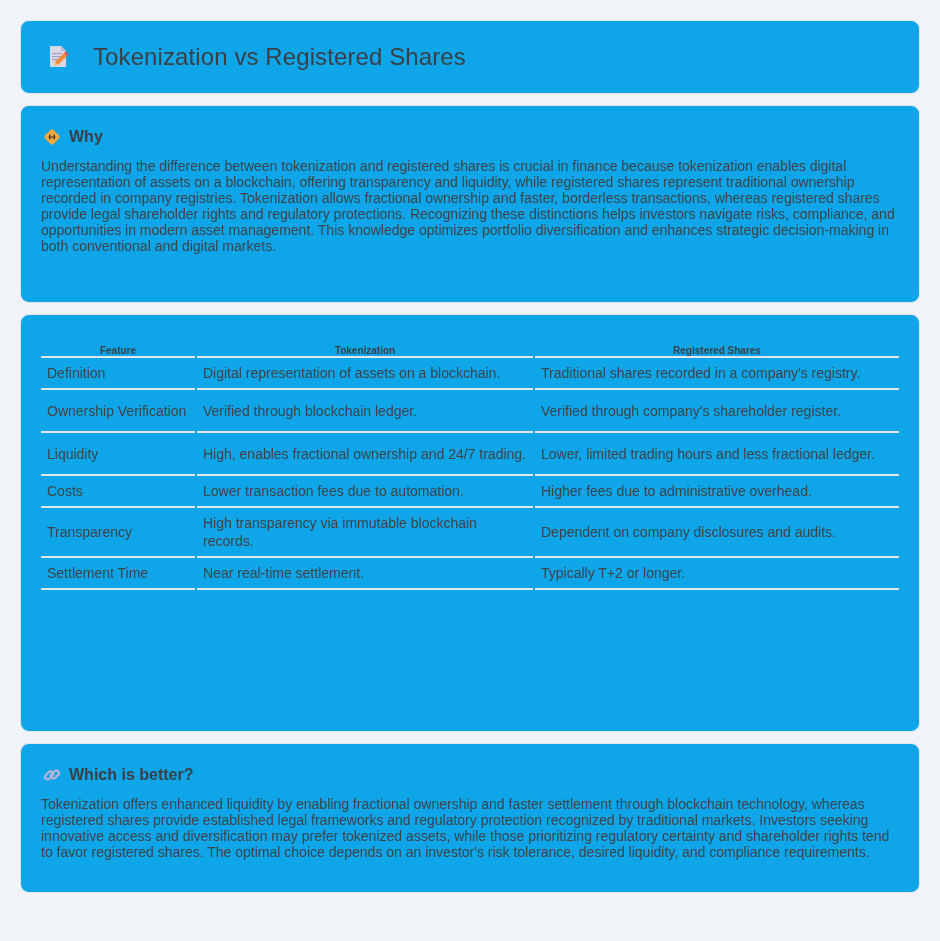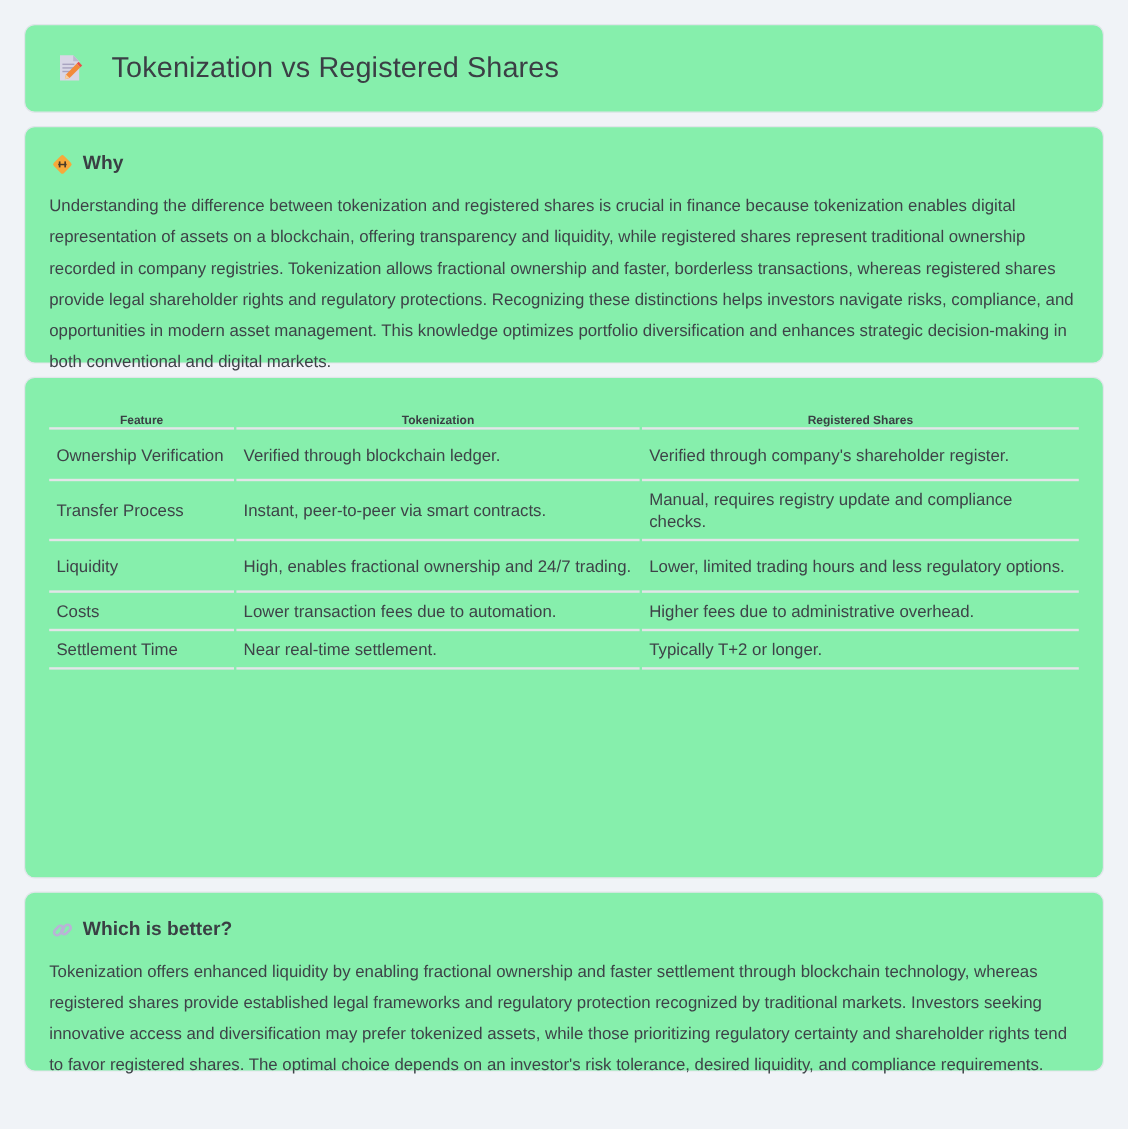--- a/index.html
+++ b/index.html
@@ -7,21 +7,21 @@
   body {
     width: 940px;
     height: 941px;
     background: #f0f3f7;
     font-family: "Liberation Sans", "DejaVu Sans", sans-serif;
     color: #3a3f44;
     overflow: hidden;
   }
   .page { padding: 20px 20px 0 20px; }
   .card {
-    background: #86efac;
+    background: #0ea5e9;
     border: 1px solid #e1e5ea;
     border-radius: 9px;
     margin-bottom: 11px;
   }
   .header-card {
     height: 74px;
     display: flex;
     align-items: center;
     padding-left: 26px;
   }
@@ -55,21 +55,21 @@
     align-items: center;
     justify-content: center;
   }
   .section-heading .label {
     font-size: 16px;
     font-weight: bold;
     color: #3a3f44;
   }
   .body-text {
     font-size: 14px;
-    line-height: 26px;
+    line-height: 16px;
     color: #3e4348;
     margin: 0;
   }
   .table-card { height: 418px; padding: 20px 20px 0 20px; }
   table.compare {
     width: 100%;
     border-collapse: separate;
     border-spacing: 2px 0;
     margin-left: -2px;
     width: calc(100% + 4px);
@@ -137,38 +137,43 @@
     <table class="compare">
       <thead>
         <tr>
           <th class="col-feature">Feature</th>
           <th class="col-token">Tokenization</th>
           <th>Registered Shares</th>
         </tr>
       </thead>
       <tbody>
         <tr>
+          <td class="single">Definition</td>
+          <td>Digital representation of assets on a blockchain.</td>
+          <td>Traditional shares recorded in a company's registry.</td>
+        </tr>
+        <tr>
           <td class="double">Ownership Verification</td>
           <td>Verified through blockchain ledger.</td>
           <td>Verified through company's shareholder register.</td>
         </tr>
         <tr>
-          <td class="double">Transfer Process</td>
-          <td>Instant, peer-to-peer via smart contracts.</td>
-          <td>Manual, requires registry update and compliance checks.</td>
-        </tr>
-        <tr>
           <td class="double">Liquidity</td>
           <td>High, enables fractional ownership and 24/7 trading.</td>
-          <td>Lower, limited trading hours and less regulatory options.</td>
+          <td>Lower, limited trading hours and less fractional ledger.</td>
         </tr>
         <tr>
           <td class="single">Costs</td>
           <td>Lower transaction fees due to automation.</td>
           <td>Higher fees due to administrative overhead.</td>
+        </tr>
+        <tr>
+          <td class="double">Transparency</td>
+          <td>High transparency via immutable blockchain records.</td>
+          <td>Dependent on company disclosures and audits.</td>
         </tr>
         <tr>
           <td class="single">Settlement Time</td>
           <td>Near real-time settlement.</td>
           <td>Typically T+2 or longer.</td>
         </tr>
       </tbody>
     </table>
   </div>
 

